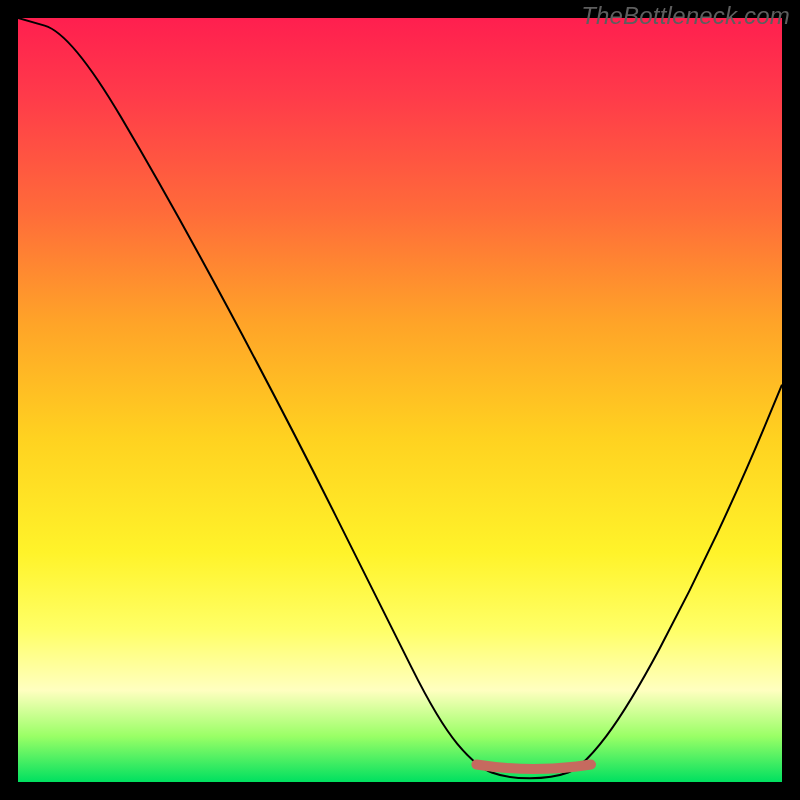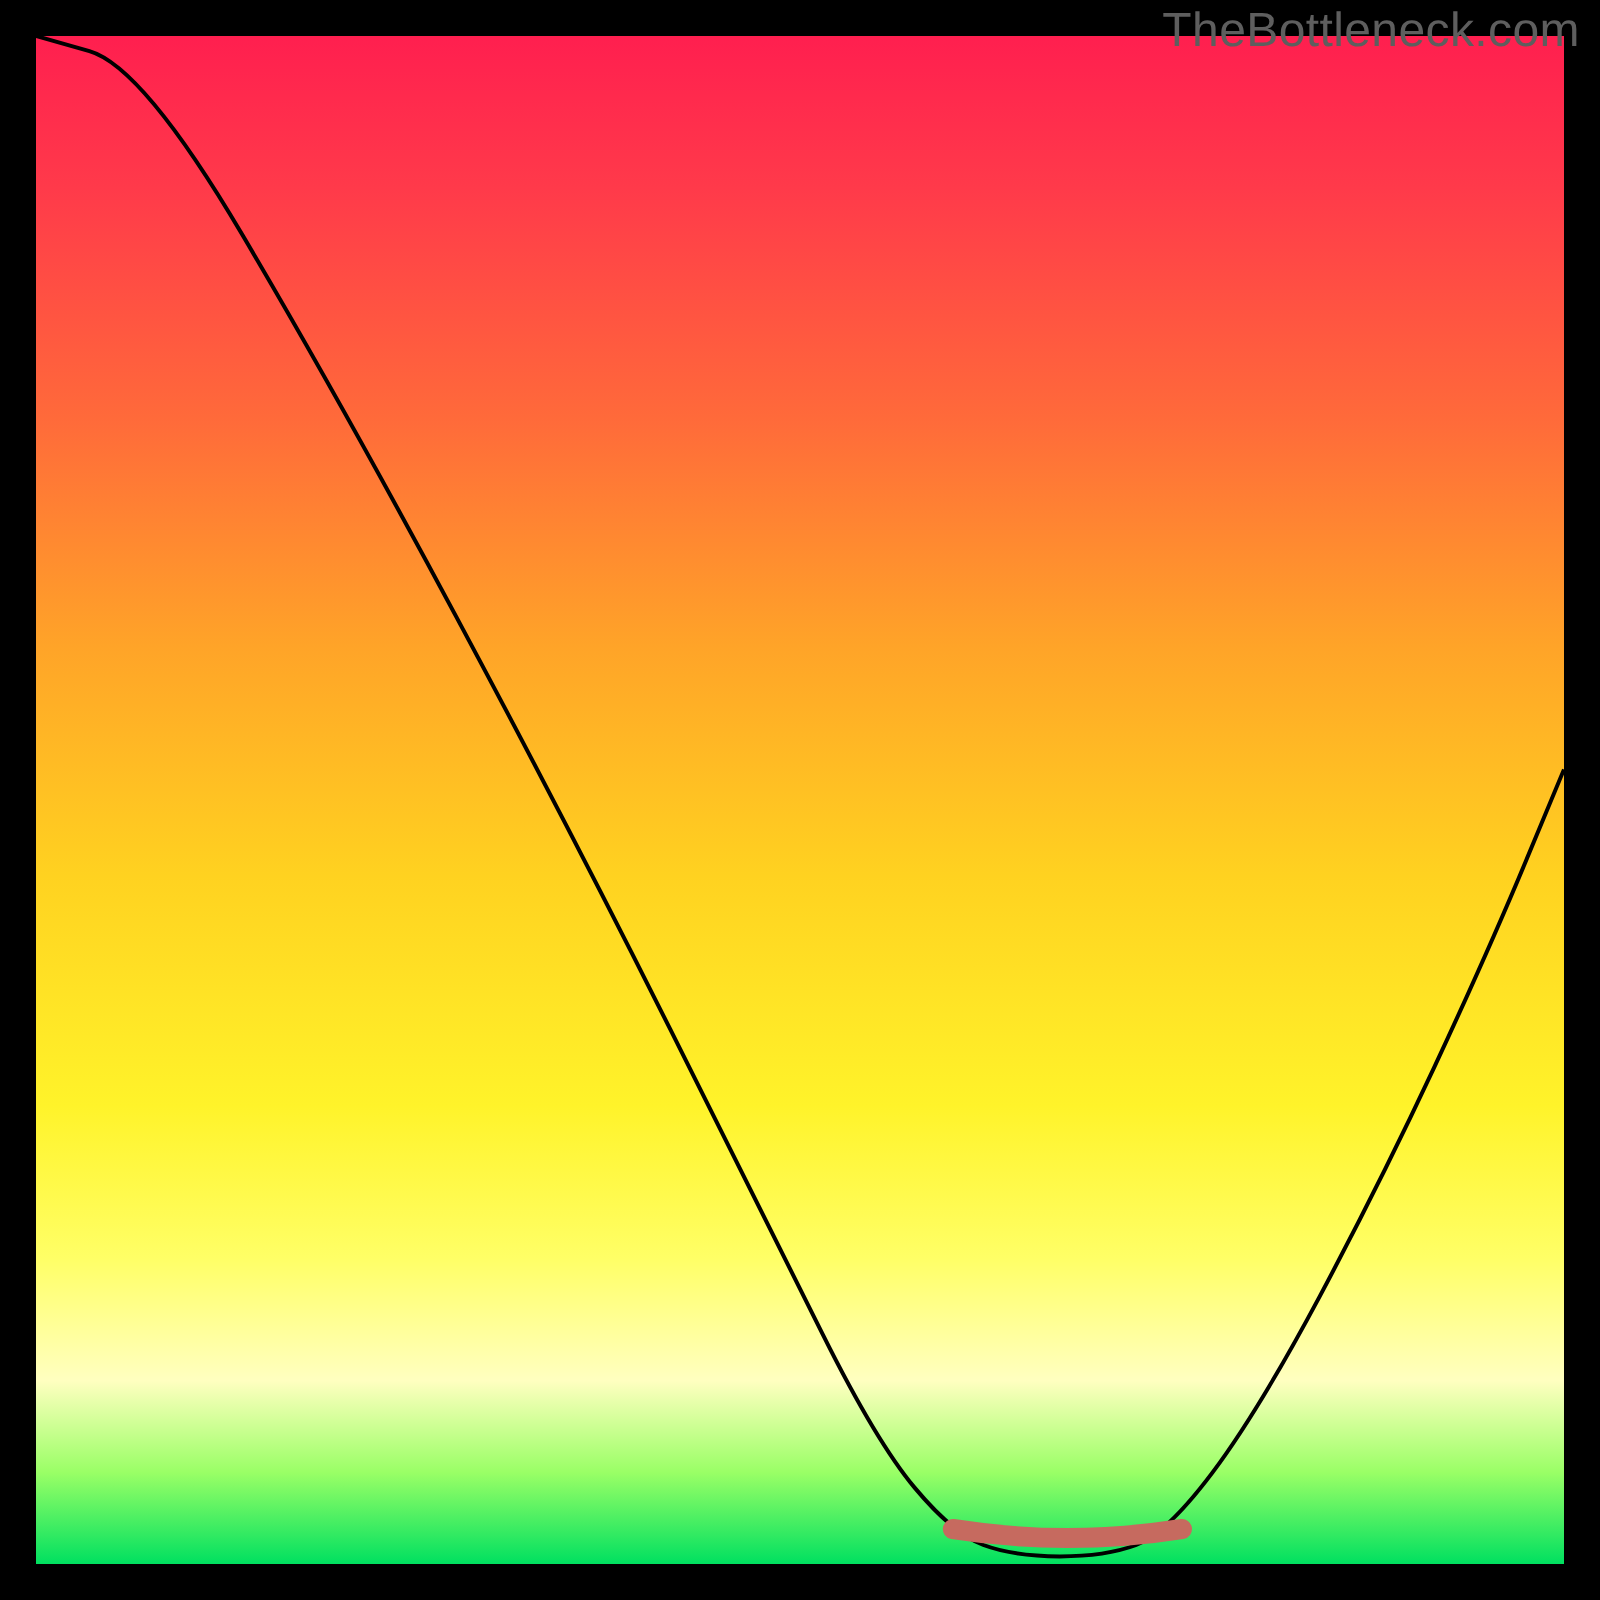--- a/index.html
+++ b/index.html
@@ -8,20 +8,21 @@
     width: 800px;
     height: 800px;
     background: #000;
     font-family: Arial, Helvetica, sans-serif;
     overflow: hidden;
   }
   .stage {
     position: relative;
     width: 800px;
     height: 596px;
+    font-style: italic;
   }
   .plot-area {
     position: absolute;
     left: 18px;
     top: 18px;
     width: 764px;
     height: 764px;
     overflow: hidden;
   }
   

